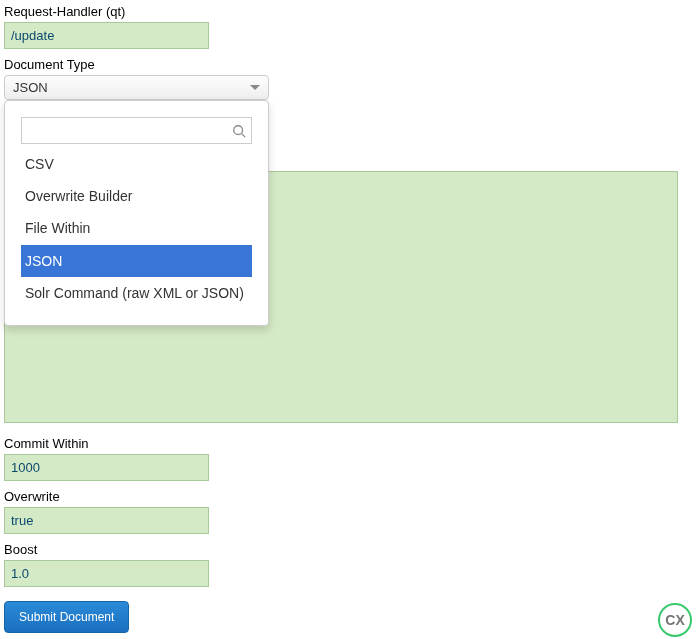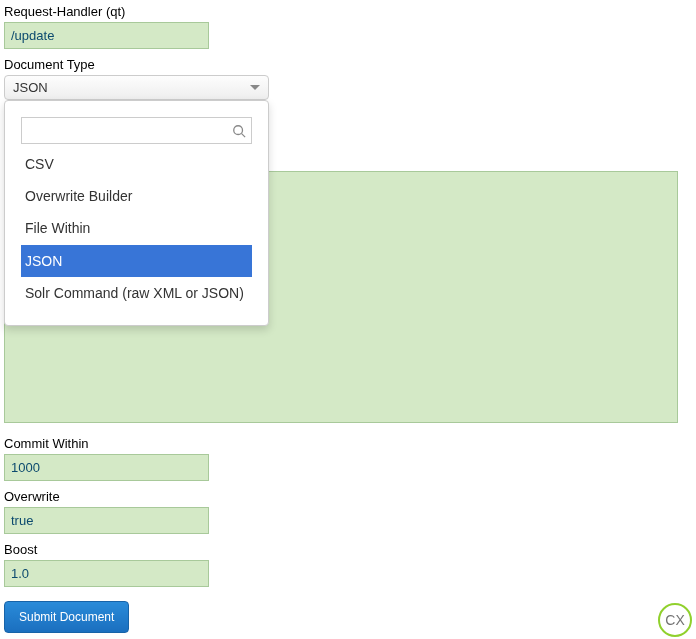--- a/index.html
+++ b/index.html
@@ -118,26 +118,26 @@
       position: absolute;
       right: 4px;
       bottom: 2px;
       display: flex;
       align-items: center;
       gap: 6px;
       opacity: 0.9;
     }
     .wm-logo {
       width: 34px; height: 34px;
-      border: 2px solid #84cc16;
+      border: 2px solid #22c55e;
       border-radius: 50%;
       display: flex;
       align-items: center;
       justify-content: center;
-      font-weight: normal;
+      font-weight: bold;
       color: #666;
       font-size: 14px;
       background: #fff;
     }
     .wm-text {
       color: #555;
     }
     .wm-main { font-size: 14px; letter-spacing: 1px; }
     .wm-sub { font-size: 8px; color: #aaa; letter-spacing: 0.5px; }
   </style>

